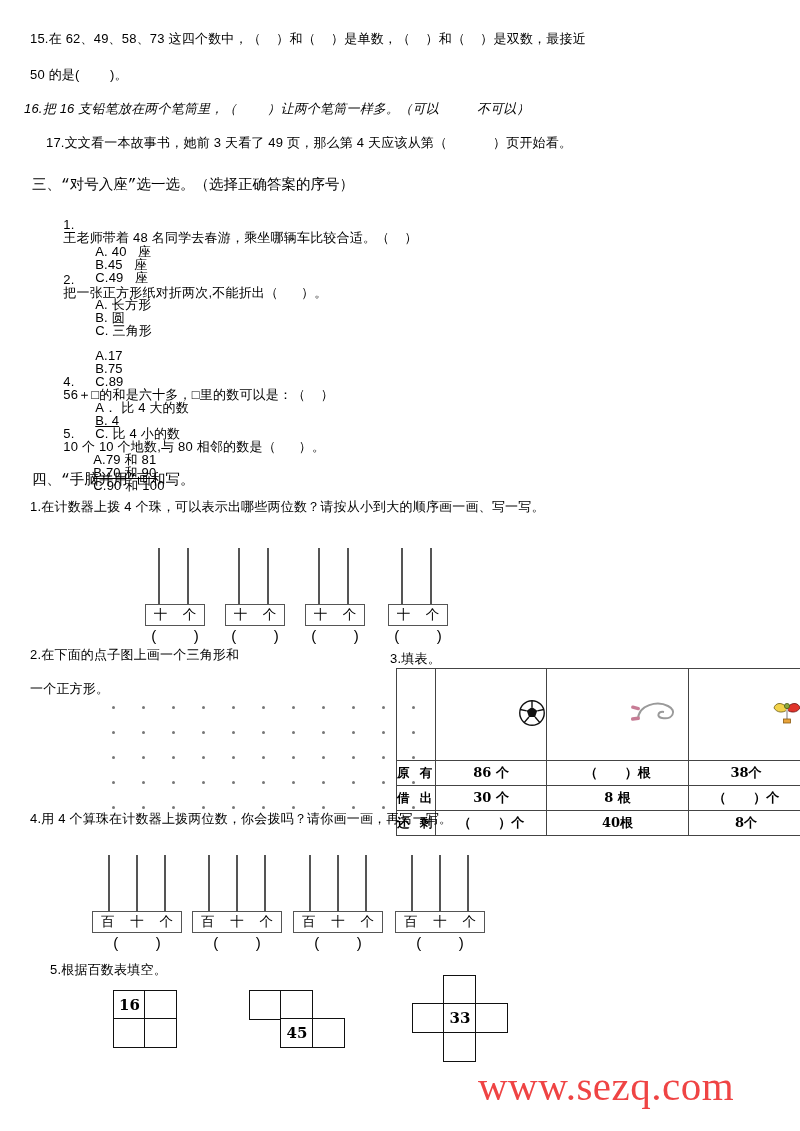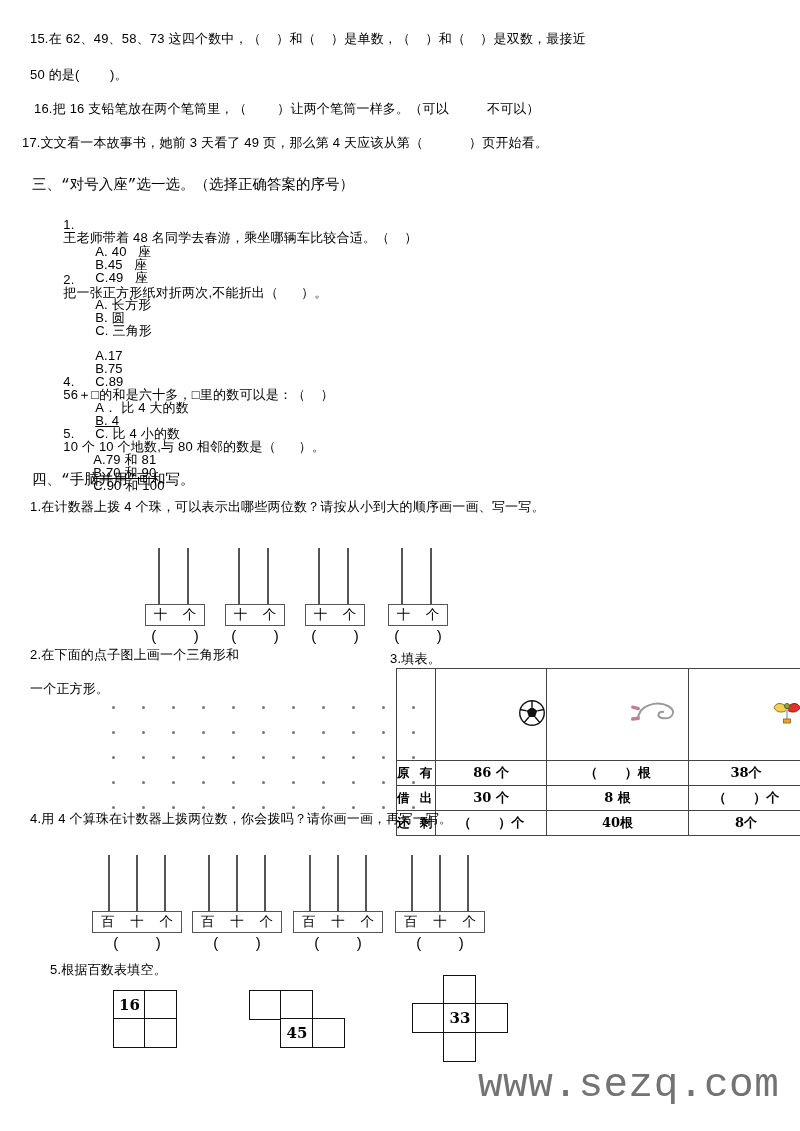--- a/index.html
+++ b/index.html
@@ -117,35 +117,35 @@
     font-family: "DejaVu Serif","Liberation Serif", serif;
     font-weight: bold;
     font-size: 15px;
     background: #fff;
   }
 
   
   .watermark {
     position: absolute;
     font-size: 41px;
-    color: #737373;
-    font-family: Liberation Mono, monospace;
+    color: #ef4444;
+    font-family: Liberation Serif, serif;
     letter-spacing: 0.5px;
     white-space: pre;
   }
 </style>
 </head>
 <body>
 
 <div class="page">
 
   <div class="line abs" style="left:30px; top:32px;">15.在 62、49、58、73 这四个数中，（    ）和（    ）是单数，（    ）和（    ）是双数，最接近</div>
   <div class="line abs" style="left:30px; top:68px;">50 的是(        )。</div>
-  <div class="line abs" style="left:34px; top:102px;">16.把 16 支铅笔放在两个笔筒里，（        ）让两个笔筒一样多。（可以          不可以）</div>
-  <div class="line abs" style="left:22px; top:136px;">17.文文看一本故事书，她前 3 天看了 49 页，那么第 4 天应该从第（            ）页开始看。</div>
+  <div class="line abs" style="left:24px; top:102px;font-style:italic;">16.把 16 支铅笔放在两个笔筒里，（        ）让两个笔筒一样多。（可以          不可以）</div>
+  <div class="line abs" style="left:46px; top:136px;">17.文文看一本故事书，她前 3 天看了 49 页，那么第 4 天应该从第（            ）页开始看。</div>
 
   <div class="sec-head abs" style="left:32px; top:175px;">三、“对号入座”选一选。（选择正确答案的序号）</div>
 
   <div class="line abs" style="left:48px; top:205px;">
     <span>1.</span>
     <span>王老师带着 48 名同学去春游，乘坐哪辆车比较合适。（    ）</span>
   </div>
   <div class="line abs" style="left:80px; top:232px;">
     <span style="display:inline-block; width:170px;">A. 40   座</span>
     <span style="display:inline-block; width:140px;">B.45   座</span>

